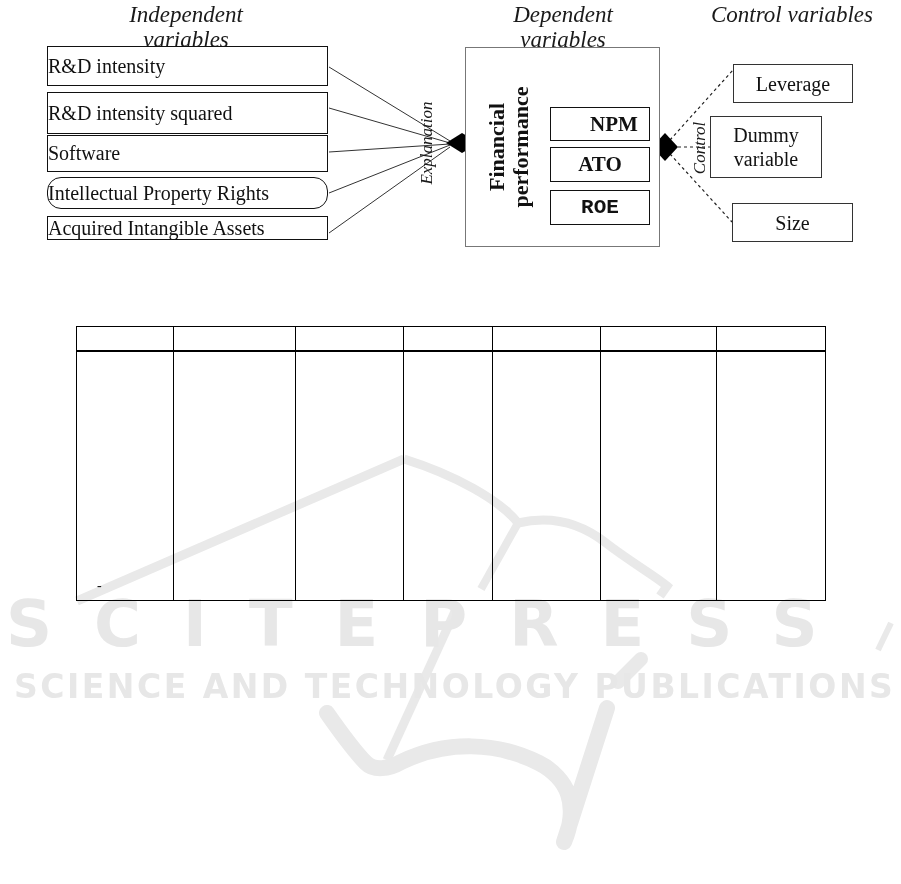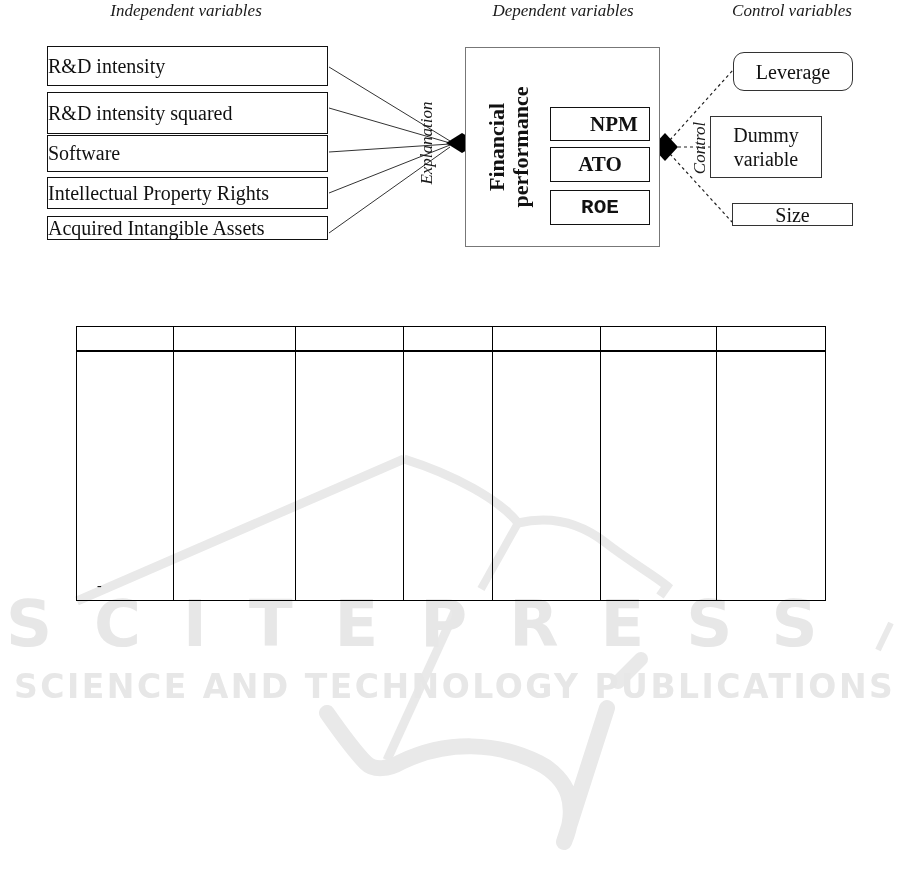--- a/index.html
+++ b/index.html
@@ -9,33 +9,33 @@
 
   
   .wm-svg { position:absolute; left:0; top:0; z-index:0; }
   .wm-text { position:absolute; z-index:0; color:#e7e7e7;
              font-family:"DejaVu Sans", sans-serif; font-weight:700;
              white-space:nowrap; line-height:1; }
   .wm-brand { left:6px; top:592px; font-size:64px; letter-spacing:42px; }
   .wm-tag   { left:14px; top:670px; font-size:33px; letter-spacing:2.5px; }
 
   
-  .hdr { position:absolute; z-index:2; font-style:italic; font-size:17px;
+  .hdr { position:absolute; z-index:2; font-style:italic; font-size:23px;
          line-height:1.1; text-align:center; color:#1a1a1a; }
   .hdr-ind { left:96px;  top:2px; width:180px; }
   .hdr-dep { left:473px; top:2px; width:180px; }
   .hdr-ctl { left:702px; top:2px; width:180px; }
 
   .ibox { position:absolute; z-index:2; left:47px; width:281px;
           border:1.5px solid #111; background:#fff; display:flex;
           align-items:center; font-size:20px; color:#111; }
   .ib1 { top:46px;  height:40px; }
   .ib2 { top:92px;  height:42px; }
   .ib3 { top:135px; height:37px;text-align:right; }
-  .ib4 { top:177px; height:32px; }
+  .ib4 { top:177px; height:32px;border-radius:14px; }
   .ib5 { top:216px; height:24px; }
 
   .dep-outer { position:absolute; z-index:1; left:465px; top:47px;
                width:195px; height:200px; border:1px solid #777; background:#fff; }
   .fin-label { position:absolute; z-index:2; left:409px; top:117px;
                width:200px; height:60px; transform:rotate(-90deg);
                display:flex; align-items:center; justify-content:center;
                text-align:center; font-weight:700; font-size:22px;
                line-height:1.1; color:#111; }
   .mbox { position:absolute; z-index:2; left:550px; width:100px;
@@ -43,23 +43,23 @@
           align-items:center; justify-content:center; font-weight:700;
           font-size:21px; color:#111; }
   .mb1 { top:66px;  height:35px; }
   .mb2 { top:107px; height:34px;padding-left:28px; }
   .mb3 { top:147px; height:35px;text-align:center; }
   .mb4 { top:190px; height:35px;font-family:Liberation Mono, monospace; }
 
   .cbox { position:absolute; z-index:2; border:1px solid #333; background:#fff;
           display:flex; align-items:center; justify-content:center;
           text-align:center; font-size:20px; line-height:1.2; color:#111; }
-  .cb1 { left:733px; top:52px;  width:120px; height:39px;border-radius:11px; }
+  .cb1 { left:733px; top:64px;  width:120px; height:39px; }
   .cb2 { left:710px; top:116px; width:112px; height:62px; }
-  .cb3 { left:732px; top:203px; width:121px; height:23px; }
+  .cb3 { left:732px; top:203px; width:121px; height:39px; }
 
   .edge-label { position:absolute; z-index:2; font-style:italic; font-size:17px;
                 text-align:center; color:#1a1a1a; transform:rotate(-90deg); }
   .el-exp { left:357px; top:133px; width:140px; }
   .el-ctl { left:630px; top:138px; width:140px; }
 
   .conn-svg { position:absolute; left:0; top:0; z-index:1; pointer-events:none; }
 
   
   table.grid { position:absolute; z-index:2; left:76px; top:326px;

